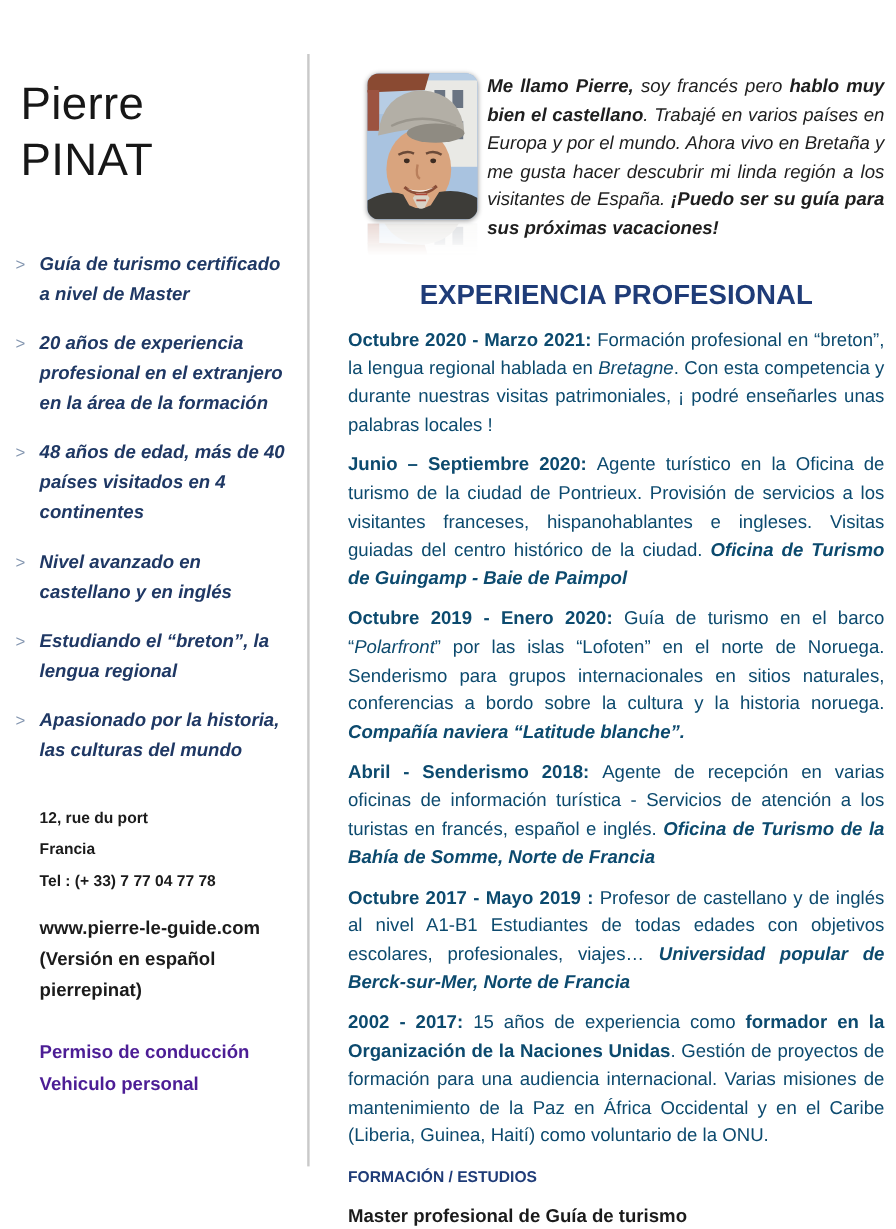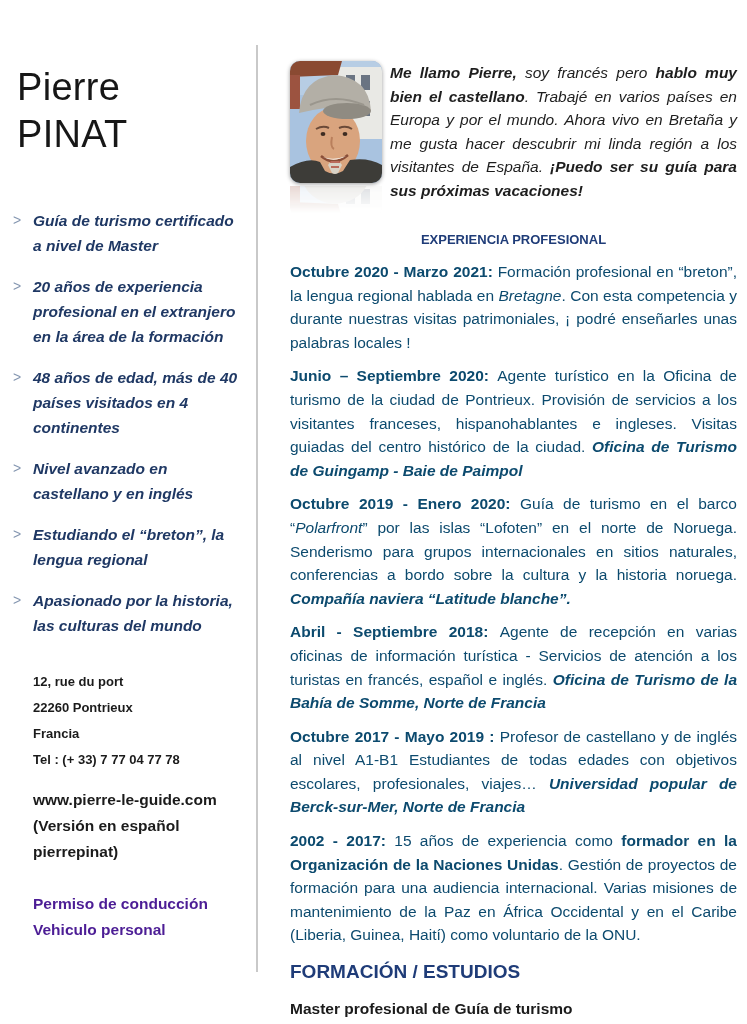--- a/index.html
+++ b/index.html
@@ -15,36 +15,36 @@
         color:#1f3864; font-size:15.5px; line-height:25px; }
   .chev { width:20px; flex:none; color:#8496b0; font-weight:400; font-style:normal; font-size:14px; }
   .indent { margin-left:20px; }
   .contact { margin-top:31px; font-weight:700; font-size:13px; line-height:26px; color:#1b1b1b; }
   .website { margin-top:14px; font-weight:700; font-size:15.5px; line-height:26px; color:#1b1b1b; }
   .misc    { margin-top:26px; font-weight:700; font-size:15.5px; line-height:26px; color:#4c1d95; }
   
   .divider { position:absolute; left:256px; top:45px; width:2px; height:927px; background:#c9c9c9; }
   
   .right-col { position:absolute; left:290px; top:61px; width:447px; font-size:15.5px; }
-  .intro-row { display:flex; gap:8px; min-height:158px; }
+  .intro-row { display:flex; gap:8px; min-height:158px;margin-left:16px; }
   .photo-block { width:92px; flex:none; }
   .photo { width:92px; height:122px; border-radius:10px; overflow:hidden; position:relative;
            box-shadow:0 1px 4px rgba(0,0,0,.4); background:#a9c3e0; }
   .photo svg, .reflection svg { display:block; }
   .reflection { width:92px; height:32px; margin-top:3px; border-radius:0 0 10px 10px; overflow:hidden;
                 opacity:.28; filter:blur(0.6px);
                 -webkit-mask-image:linear-gradient(to bottom, rgba(0,0,0,.8), transparent 85%);
                 mask-image:linear-gradient(to bottom, rgba(0,0,0,.8), transparent 85%); }
   .reflection svg { transform:scaleY(-1); }
   .intro { flex:1; margin:0; font-style:italic; text-align:justify; line-height:23.5px; color:#1e1e1e; }
   .b { font-weight:700; }
   .i { font-style:italic; }
-  .exp-title { text-align:center; color:#1f3c78; font-size:13px; font-weight:700; margin:13px 0 13px; }
+  .exp-title { text-align:center; color:#1f3c78; font-size:23px; font-weight:700; margin:13px 0 13px; }
   .entry { text-align:justify; line-height:23.6px; margin:0 0 10px; color:#0c4a6e; }
-  .edu-title { color:#1f3c78; font-size:19px; font-weight:700; margin:14px 0 14px; }
+  .edu-title { color:#1f3c78; font-size:13px; font-weight:700; margin:14px 0 14px; }
   .edu-head { font-weight:700; margin:0; line-height:23.5px; color:#1b1b1b; }
 </style>
 </head>
 <body>
 
 <svg width="0" height="0" style="position:absolute">
   <defs>
     <g id="portrait-art">
       <rect x="0" y="0" width="92" height="122" fill="#a9c3e0"></rect>
       <rect x="0" y="0" width="92" height="34" fill="#b7cde4"></rect>
@@ -104,21 +104,20 @@
         <span>Estudiando  el “breton”, la lengua regional</span>
       </div>
       <div class="hl">
         <span class="chev">&gt;</span>
         <span>Apasionado por la historia, las culturas del mundo</span>
       </div>
     </div>
 
     <div class="contact indent">
       <div>12, rue du port</div>
-      <div>22260 Pontrieux</div>
       <div>Francia</div>
       <div>Tel : (+ 33) 7 77 04 77 78</div>
     </div>
 
     <div class="website indent">
       <div>www.pierre-le-guide.com</div>
       <div>(Versión en español pierrepinat)</div>
     </div>
 
     <div class="misc indent">
@@ -145,21 +144,21 @@
         </div>
       </div>
       <p class="intro"><span class="b">Me llamo Pierre, </span><span>soy francés pero </span><span class="b">hablo muy bien el castellano</span><span>. Trabajé en varios países en Europa y por el mundo. Ahora vivo en Bretaña y me gusta hacer descubrir mi linda región a los visitantes de España. </span><span class="b">¡Puedo ser su guía para sus próximas vacaciones!</span></p>
     </div>
 
     <h2 class="exp-title">EXPERIENCIA PROFESIONAL</h2>
 
     <p class="entry"><span class="b">Octubre 2020 -  Marzo 2021: </span><span>Formación profesional en “breton”, la lengua regional hablada en </span><span class="i">Bretagne</span><span>. Con esta competencia y durante nuestras visitas patrimoniales, ¡ podré enseñarles unas palabras locales !</span></p>
     <p class="entry"><span class="b">Junio – Septiembre 2020: </span><span>Agente turístico en la Oficina de turismo de la ciudad de Pontrieux. Provisión de servicios a los visitantes franceses, hispanohablantes e ingleses. Visitas guiadas del centro histórico de la ciudad. </span><span class="b i">Oficina de Turismo de Guingamp - Baie de Paimpol</span></p>
     <p class="entry"><span class="b">Octubre 2019 -  Enero 2020: </span><span>Guía de turismo en el barco “</span><span class="i">Polarfront</span><span>” por las islas “Lofoten” en el norte de Noruega. Senderismo para grupos internacionales en sitios naturales, conferencias a bordo sobre la cultura y la historia noruega. </span><span class="b i">Compañía naviera “Latitude blanche”.</span></p>
-    <p class="entry"><span class="b">Abril - Septiembre 2018: </span><span>Agente de recepción en varias oficinas de información turística - Servicios de atención a los turistas en francés, español e inglés. </span><span class="b i">Oficina de Turismo de la Bahía de Somme, Norte de Francia</span></p>
+    <p class="entry"><span class="b">Abril - Senderismo 2018: </span><span>Agente de recepción en varias oficinas de información turística - Servicios de atención a los turistas en francés, español e inglés. </span><span class="b i">Oficina de Turismo de la Bahía de Somme, Norte de Francia</span></p>
     <p class="entry"><span class="b">Octubre 2017 - Mayo 2019 : </span><span>Profesor de castellano y de inglés al nivel A1-B1 Estudiantes de todas edades con objetivos escolares, profesionales, viajes… </span><span class="b i">Universidad popular de Berck-sur-Mer, Norte de Francia</span></p>
     <p class="entry"><span class="b">2002 - 2017: </span><span>15 años de experiencia como </span><span class="b">formador en la Organización de la Naciones Unidas</span><span>. Gestión de proyectos de formación para una audiencia internacional. Varias misiones de mantenimiento de la Paz en África Occidental y en el Caribe (Liberia, Guinea, Haití) como voluntario de la ONU.</span></p>
 
     <h2 class="edu-title">FORMACIÓN / ESTUDIOS</h2>
 
     <p class="edu-head">Master profesional de Guía de turismo</p>
 
   </main>
 </div>
 

